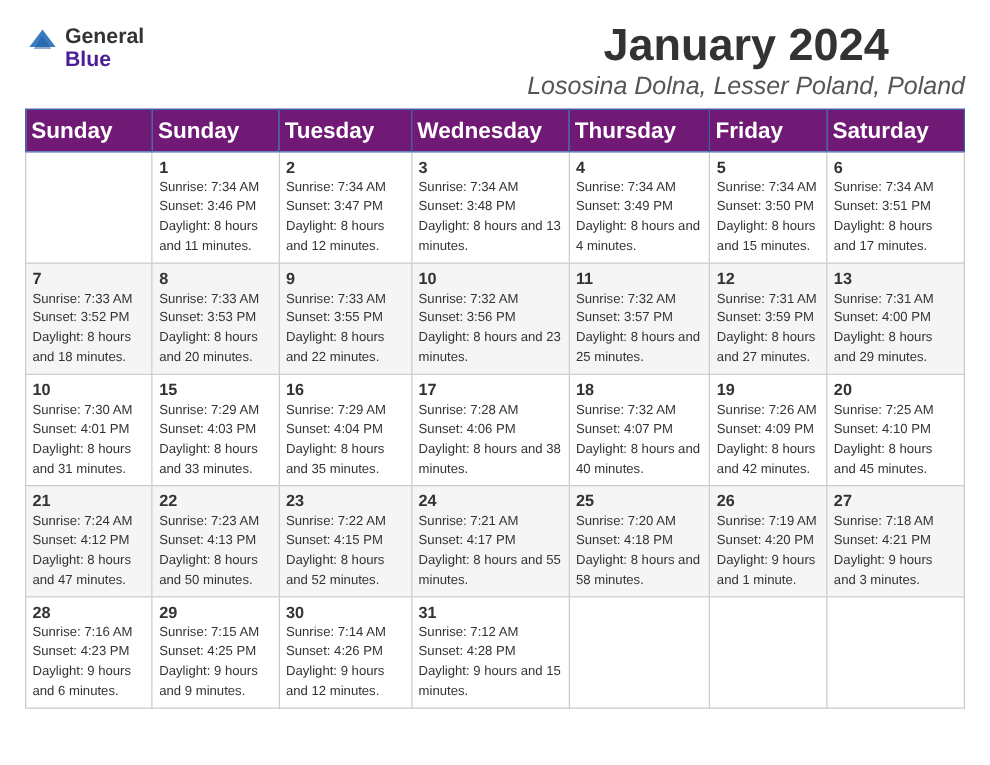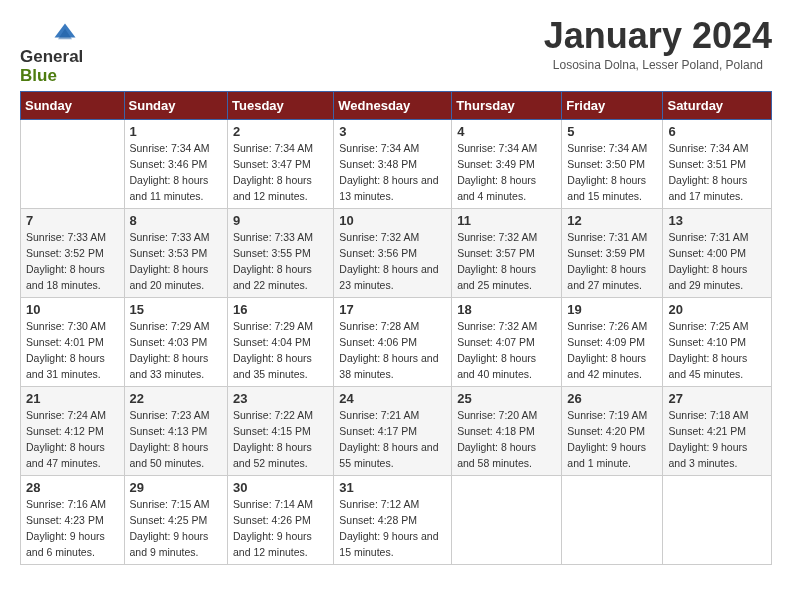--- a/index.html
+++ b/index.html
@@ -11,69 +11,69 @@
       padding: 16px 20px;
     }
     .header-row {
       display: flex;
       align-items: flex-start;
       justify-content: space-between;
       margin-bottom: 6px;
     }
     .logo {
       display: flex;
-      align-items: flex-end;
+      align-items: flex-start;
       margin-top: 4px;
-      flex-direction: column;
     }
     .logo-text {
       display: flex;
       flex-direction: column;
       line-height: 1.1;
     }
     .logo-general {
       font-size: 17px;
       font-weight: bold;
       color: #333;
     }
     .logo-blue {
       font-size: 17px;
       font-weight: bold;
-      color: #4d7c0f;
+      color: #4c1d95;
     }
     .logo-icon {
       width: 28px;
       height: 28px;
       margin-right: 4px;
     }
     .title-block {
       text-align: center;
     }
     .month-title {
       font-size: 36px;
       font-weight: bold;
       color: #333;
       line-height: 1.1;
     }
     .subtitle {
-      font-size: 12px;
+      font-size: 20px;
       color: #555;
       margin-top: 2px;
+      font-style: italic;
     }
     table {
       width: 100%;
       border-collapse: collapse;
       font-size: 11px;
     }
     thead tr th {
-      background-color: #7f1d1d;
+      background-color: #701a75;
       color: #fff;
       padding: 6px 4px;
       text-align: left;
-      font-size: 13px;
+      font-size: 18px;
       font-weight: bold;
       border: 1px solid #3a62a8;
     }
     tbody tr td {
       border: 1px solid #ccc;
       padding: 4px 5px;
       vertical-align: top;
       min-height: 70px;
       height: 80px;
       background: #fff;

